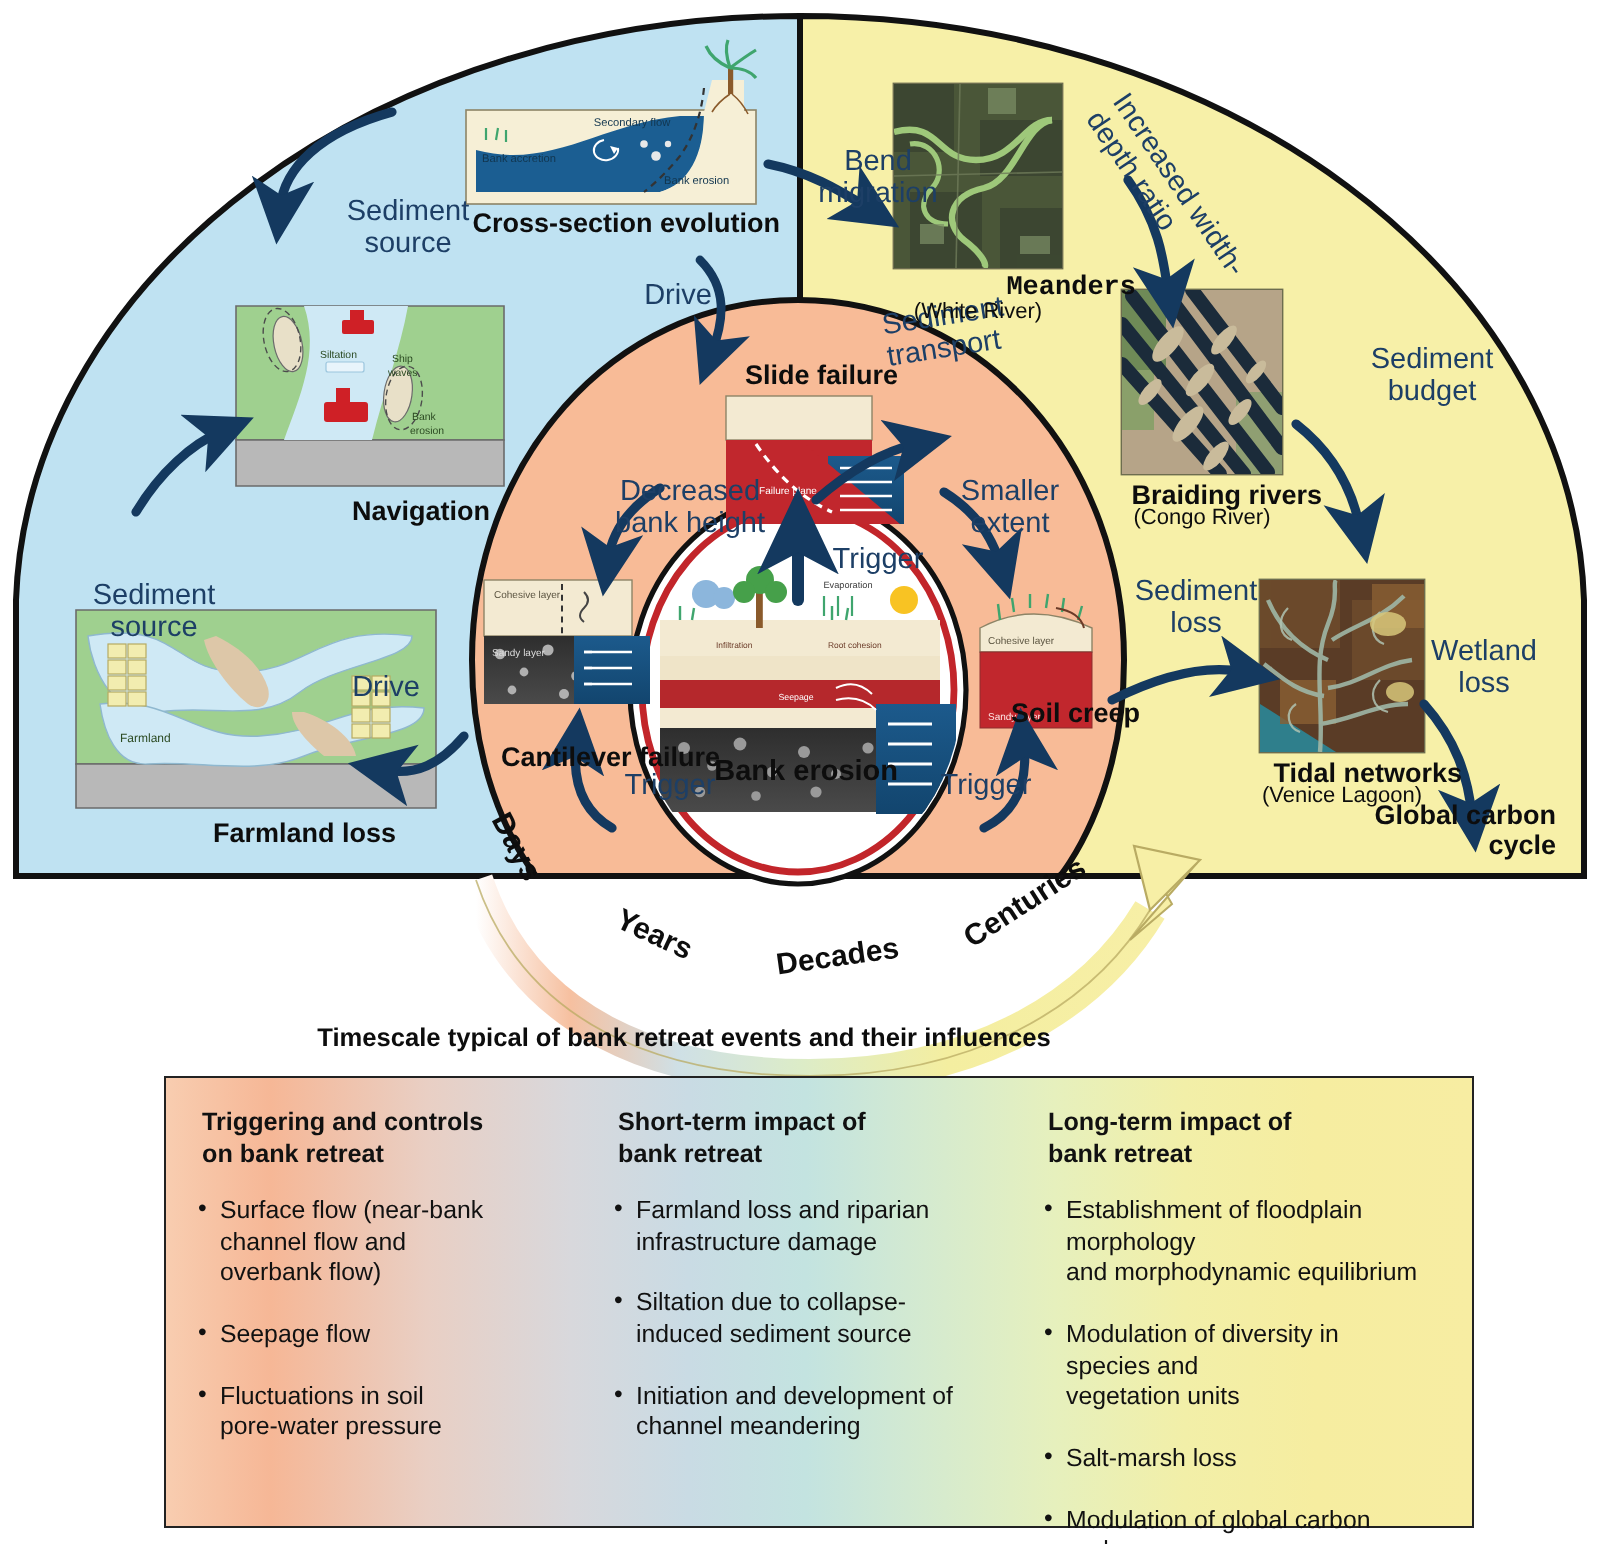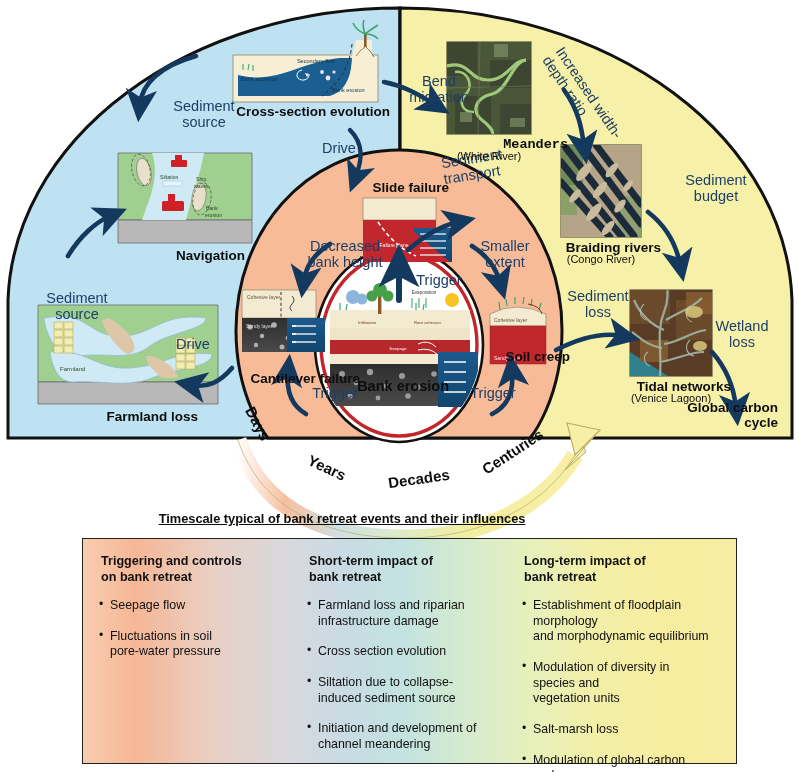--- a/index.html
+++ b/index.html
@@ -24,21 +24,21 @@
     line-height:1.12;white-space:pre-line;
   }
   .subcap{
     color:#0d0d0d;font-size:11px;font-weight:400;text-align:center;line-height:1.1;
   }
   .tscale{
     color:#0d0d0d;font-weight:700;font-size:15px;
   }
   .fig-title{
     position:absolute;left:0;top:511px;width:684px;text-align:center;
-    font-size:12.8px;font-weight:700;color:#0d0d0d;text-decoration:underline;
+    font-size:12.8px;font-weight:700;color:#0d0d0d;
   }
 
   
   #panel{
     position:absolute;left:82px;top:538px;width:655px;height:226px;
     border:1.6px solid #222;box-sizing:border-box;
     background:linear-gradient(to right,
        #f8cdb0 0%, #f6b796 8%, #e9cfc4 20%, #d8d8dc 31%,
        #c9dbe4 40%, #c3e3e0 49%, #d4ead0 58%, #e6f0bd 68%,
        #f2efa8 78%, #f6eda0 88%, #f7eda2 100%);
@@ -546,33 +546,35 @@
 <div class="lbl tscale" style="left:478px;top:443px;transform:rotate(-33deg);">Centuries</div>
 
 <div class="fig-title">Timescale typical of bank retreat events and their influences</div>
 
 <div id="panel">
 
   <div class="col col1">
     <div class="col-head">Triggering and controls
 on bank retreat</div>
     <ul class="bul">
+      <li>Surface flow (near-bank
+channel flow and
+overbank flow)</li>
       <li>Seepage flow</li>
       <li>Fluctuations in soil
 pore-water pressure</li>
     </ul>
   </div>
 
   <div class="col col2">
     <div class="col-head">Short-term impact of
 bank retreat</div>
     <ul class="bul">
       <li>Farmland loss and riparian
 infrastructure damage</li>
-      <li>Cross section evolution</li>
       <li>Siltation due to collapse-
 induced sediment source</li>
       <li>Initiation and development of
 channel meandering</li>
     </ul>
   </div>
 
   <div class="col col3">
     <div class="col-head">Long-term impact of
 bank retreat</div>

